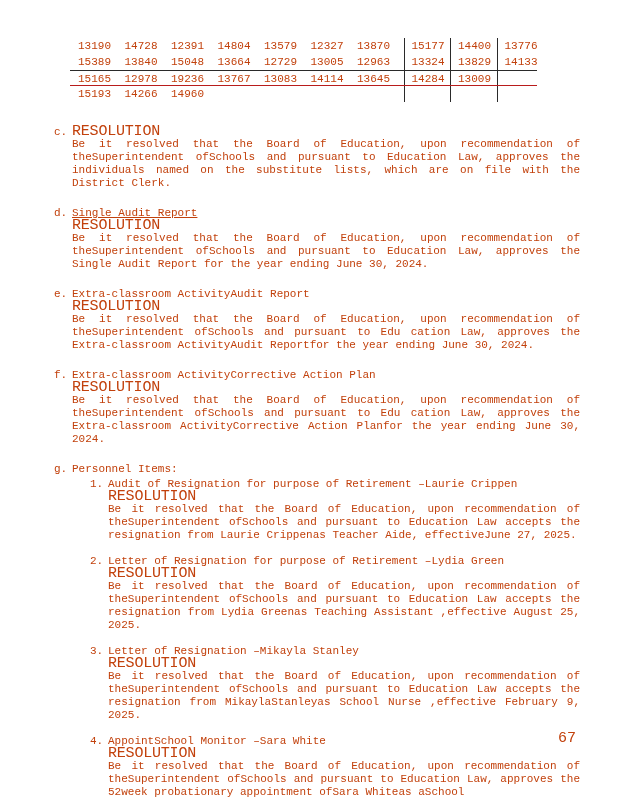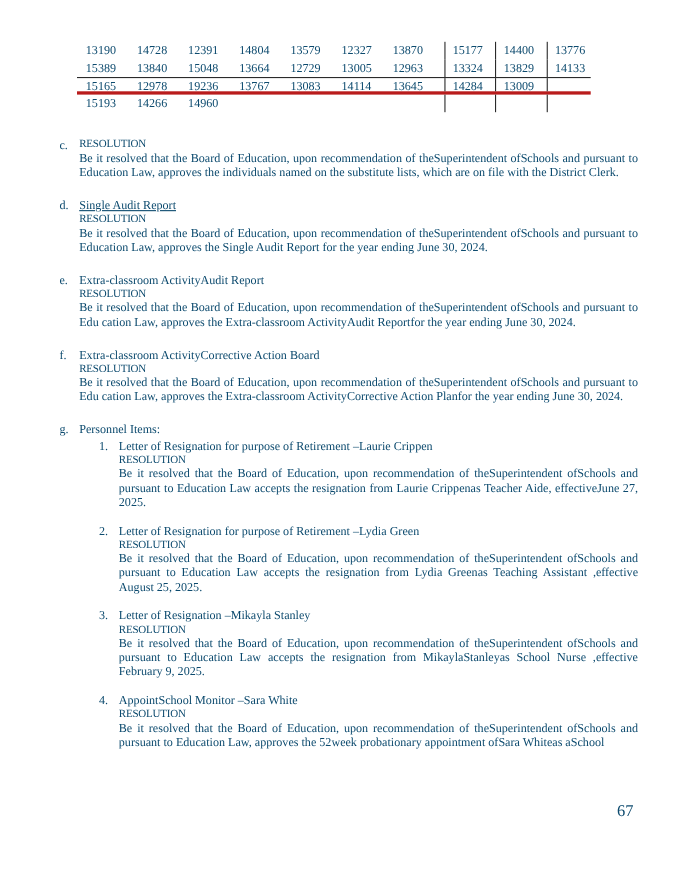--- a/index.html
+++ b/index.html
@@ -1,22 +1,22 @@
 <!DOCTYPE html>
 <html><head>
 <meta charset="utf-8">
 <style>
   html,body{margin:0;padding:0;background:#ffffff;}
   .page{
     position:relative;
     width:618px;height:800px;
     background:#ffffff;
     overflow:hidden;
-    font-family:Liberation Serif, serif;
-    color:#0c4a6e;
+    font-family:Liberation Mono, monospace;
+    color:#c2410c;
     -webkit-font-smoothing:antialiased;
   }
 
   
   .board-table{
     position:absolute;left:70px;top:38px;width:467px;
     font-size:11px;
   }
   .trow{
     display:flex;height:16px;line-height:16px;
@@ -27,35 +27,35 @@
     white-space:nowrap;overflow:visible;
   }
   .vlines .tcell:nth-child(8),
   .vlines .tcell:nth-child(9),
   .vlines .tcell:nth-child(10){
     border-left:1px solid #2a2a2a;
     padding-left:7px;
   }
   .hlines{
     border-top:1px solid #2a2a2a;
-    border-bottom:3px solid #b91c1c;
+    border-bottom:1px solid #b91c1c;
   }
   .iep-row{height:15px;line-height:15px;padding-left:8px;}
 
   
   .content{
     position:absolute;left:54px;top:126px;width:526px;
     font-size:11px;line-height:13px;
   }
   .section{display:flex;margin-bottom:17px;}
   .sec-letter{flex:0 0 18px;}
   .sec-body{flex:1;min-width:0;}
   .sec-heading{white-space:normal;}
   .underlined{text-decoration:underline;}
-  .res-label{font-size:10px;line-height:12px;letter-spacing:-0.2px;}
+  .res-label{font-size:15px;line-height:12px;letter-spacing:-0.2px;}
   .res-body{text-align:justify;}
   .item{display:flex;margin-left:18px;margin-top:2px;margin-bottom:13px;}
   .item:last-child{margin-bottom:0;}
   .item-number{flex:0 0 18px;}
   .item-body{flex:1;min-width:0;}
 
   .page-number{
     position:absolute;right:42px;top:730px;
     font-size:15px;
   }
@@ -140,35 +140,35 @@
       <div class="sec-body">
         <div class="sec-heading">Extra-classroom ActivityAudit Report</div>
         <div class="res-label">RESOLUTION</div>
         <div class="res-body">Be it resolved that the Board of Education, upon recommendation of theSuperintendent ofSchools and pursuant to Edu cation Law, approves the Extra-classroom ActivityAudit Reportfor the year ending June 30, 2024.</div>
       </div>
     </div>
 
     <div class="section">
       <div class="sec-letter">f.</div>
       <div class="sec-body">
-        <div class="sec-heading">Extra-classroom ActivityCorrective Action Board</div>
+        <div class="sec-heading">Extra-classroom ActivityCorrective Action Plan</div>
         <div class="res-label">RESOLUTION</div>
         <div class="res-body">Be it resolved that the Board of Education, upon recommendation of theSuperintendent ofSchools and pursuant to Edu cation Law, approves the Extra-classroom ActivityCorrective Action Planfor the year ending June 30, 2024.</div>
       </div>
     </div>
 
     <div class="section">
       <div class="sec-letter">g.</div>
       <div class="sec-body">
         <div class="sec-heading">Personnel Items:</div>
 
         <div class="item">
           <div class="item-number">1.</div>
           <div class="item-body">
-            <div class="sec-heading">Letter of Resignation for purpose of Retirement –Laurie Crippen</div>
+            <div class="sec-heading">Audit of Resignation for purpose of Retirement –Laurie Crippen</div>
             <div class="res-label">RESOLUTION</div>
             <div class="res-body">Be it resolved that the Board of Education, upon recommendation of theSuperintendent ofSchools and pursuant to Education Law accepts the resignation from Laurie Crippenas Teacher Aide, effectiveJune 27, 2025.</div>
           </div>
         </div>
 
         <div class="item">
           <div class="item-number">2.</div>
           <div class="item-body">
             <div class="sec-heading">Letter of Resignation for purpose of Retirement –Lydia Green</div>
             <div class="res-label">RESOLUTION</div>

